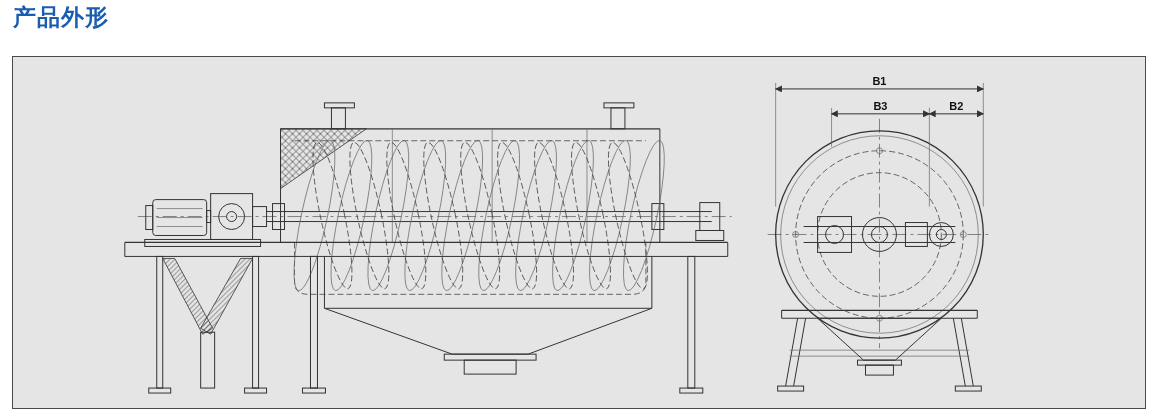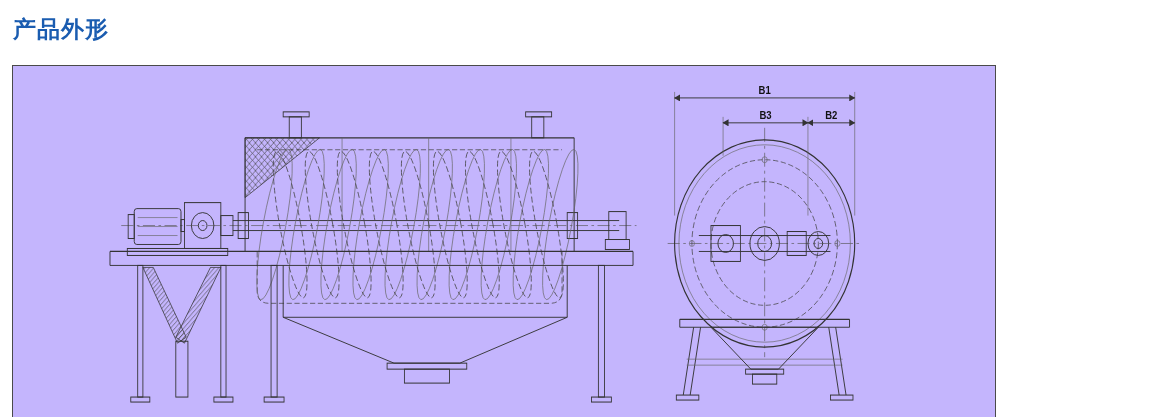--- a/index.html
+++ b/index.html
@@ -9,39 +9,38 @@
     font-family: "Liberation Sans", sans-serif;
   }
   body {
     position: relative;
     width: 1159px;
     height: 417px;
     overflow: hidden;
   }
   .page-title {
     position: absolute;
-    top: 14px;
+    top: 2px;
     left: 13px;
     margin: 0;
     font-size: 23px;
     font-weight: bold;
     letter-spacing: 1px;
     color: #1a5cb0;
     text-align: center;
   }
   .figure-frame {
     position: absolute;
     left: 12px;
     top: 56px;
-    width: 984px;
+    width: 1134px;
     height: 353px;
     box-sizing: border-box;
     border: 1px solid #4a4a4a;
-    background: #c4b5fd;
-    margin-top: 9px;
+    background: #e5e5e5;
   }
   svg.drawing { display: block; width: 100%; height: 100%; }
 
   
   .ln   { stroke: #333333; fill: none; stroke-width: 1; }
   .ln2  { stroke: #333333; fill: none; stroke-width: 1.3; }
   .thin { stroke: #666666; fill: none; stroke-width: 0.7; }
   .dash { stroke: #444444; fill: none; stroke-width: 0.8; stroke-dasharray: 6 3; }
   .cl   { stroke: #555555; fill: none; stroke-width: 0.7; stroke-dasharray: 14 4 3 4; }
   text.dim {

